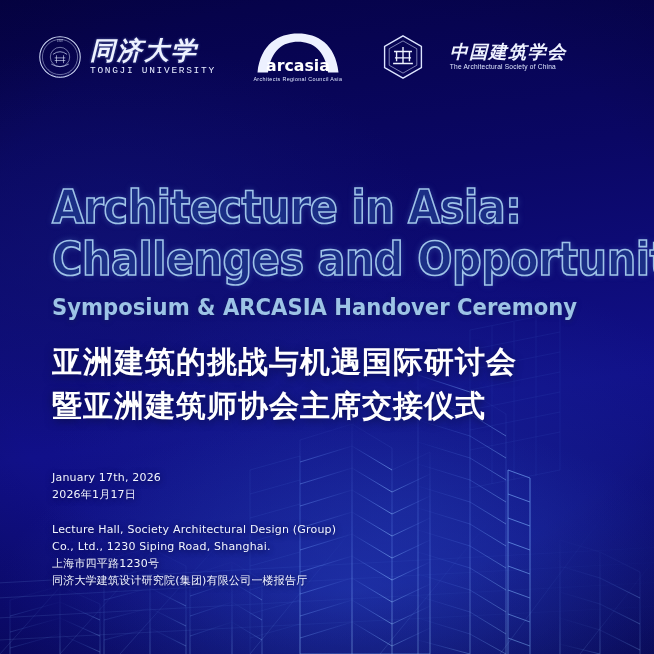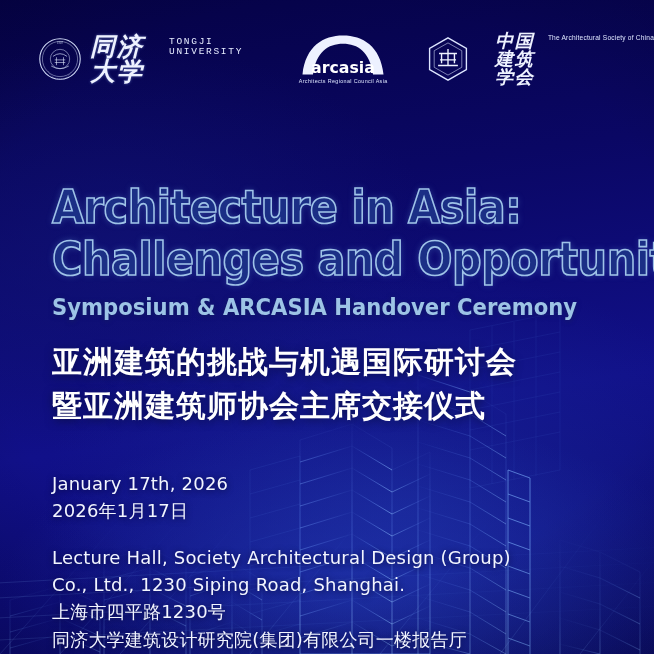--- a/index.html
+++ b/index.html
@@ -21,40 +21,40 @@
     background:radial-gradient(ellipse 120% 100% at 50% 45%, rgba(0,0,0,0) 45%, rgba(2,1,35,0.55) 100%);
   }
 
   
   .logos{
     position:absolute;left:38px;top:32px;
     display:flex;align-items:center;gap:36px;
   }
   .logo{display:flex;align-items:center;}
   .logo-seal{width:44px;height:44px;flex:none;}
-  .tongji-text{margin-left:8px;display:flex;flex-direction:row;justify-content:center;}
+  .tongji-text{margin-left:8px;display:flex;flex-direction:column;justify-content:center;}
   .tongji-cn{
     font-family:"Liberation Serif","DejaVu Serif",serif;
     font-size:25px;font-weight:700;color:#eef2ff;letter-spacing:2px;
     line-height:1;font-style:italic;
     text-shadow:0 0 3px rgba(160,190,255,.5);
   }
   .tongji-en{
     font-family:Liberation Mono, monospace;
     font-size:9.5px;color:#e6ecff;letter-spacing:1.7px;margin-top:3px;line-height:1;
   }
   .arcasia{display:flex;flex-direction:column;}
   .arcasia-mark{position:relative;width:92px;height:42px;}
   .arcasia-sub{
     font-size:5.4px;color:#dfe7ff;letter-spacing:.35px;margin-top:2px;
     white-space:nowrap;
   }
   .asc{display:flex;align-items:center;}
   .asc-hex{width:46px;height:46px;flex:none;}
-  .asc-text{margin-left:24px;display:flex;flex-direction:row;}
+  .asc-text{margin-left:24px;display:flex;flex-direction:column;}
   .asc-cn{
     font-family:"Liberation Serif","DejaVu Serif",serif;
     font-size:18px;font-weight:700;color:#eef2ff;letter-spacing:1.5px;line-height:1;
     font-style:italic;
   }
   .asc-en{font-size:6.6px;color:#dfe7ff;letter-spacing:.2px;margin-top:3px;line-height:1;white-space:nowrap;}
 
   
   .title-block{position:absolute;left:52px;top:182px;}
   .title-en{
@@ -82,21 +82,21 @@
     font-size:30px;font-weight:700;color:#ffffff;
     letter-spacing:1px;line-height:1.48;
     text-shadow:0 2px 9px rgba(10,14,70,.9);
     white-space:nowrap;
   }
 
   
   .info{position:absolute;left:52px;top:470px;}
   .info-line{
     font-family:"DejaVu Sans","Liberation Sans",sans-serif;
-    font-size:18px;color:#f2f5ff;line-height:1.52;letter-spacing:.2px;
+    font-size:11px;color:#f2f5ff;line-height:1.52;letter-spacing:.2px;
     text-shadow:0 1px 6px rgba(8,10,60,.95);
     white-space:nowrap;
   }
   .info-gap{height:19px;}
 </style>
 </head>
 <body>
 
 <div class="poster">
 

